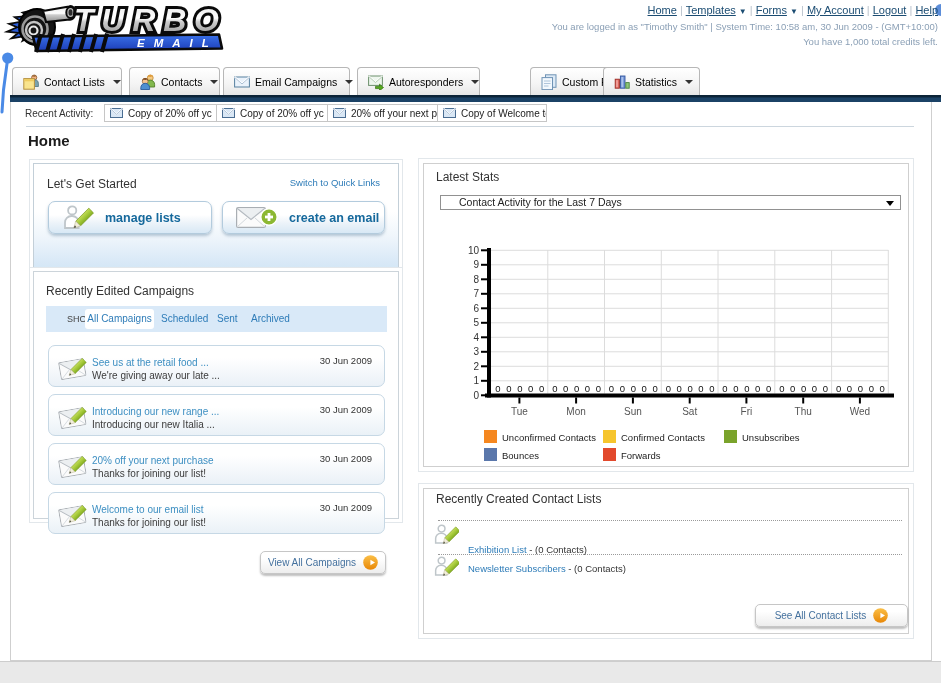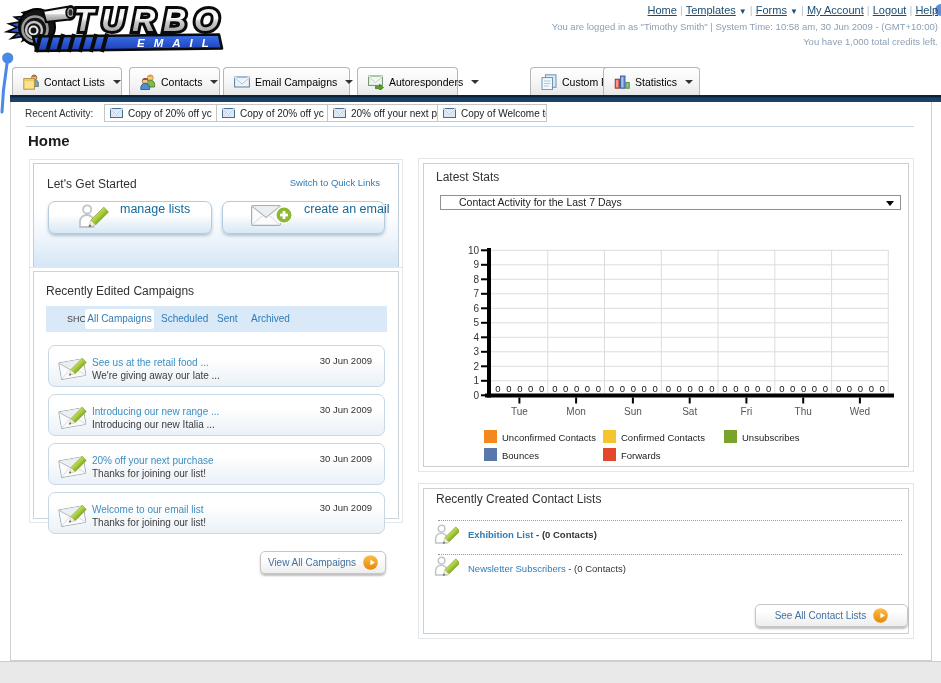--- a/index.html
+++ b/index.html
@@ -49,22 +49,22 @@
 .pin  { position:absolute; left:3px; top:3px; right:3px; bottom:3px; border:1px solid #c9d3da; background:#fff; }
 .ptitle { position:absolute; font-size:12px; color:#333; }
 
 
 #panelA { left:29px; top:159px; width:374px; height:116px; }
 #panelA .pin { background:linear-gradient(#ffffff 45%, #eef5fb 70%, #d9e9f7 92%, #d3e6f5); border-color:#c3cfd8;}
 .biglink { position:absolute; font-size:9.5px; color:#2e7cb8; }
 .bigbtn { position:absolute; top:41px; height:33px; border:1px solid #b3cbdd; border-radius:7px;
   background:linear-gradient(#ffffff 42%, #ecf3f9 68%, #d8e8f5);
   box-shadow:0 2px 3px rgba(120,150,175,.5);
-  display:flex; align-items:flex-start; justify-content:center; gap:10px;
-  font-size:12.5px; font-weight:normal; color:#16699c; justify-content:flex-start; padding-left:27px; white-space:nowrap; }
+  display:flex; align-items:center; justify-content:center; gap:10px;
+  font-size:12.5px; font-weight:bold; color:#16699c; justify-content:flex-start; padding-left:12px; white-space:nowrap; }
 
 
 #panelB { left:29px; top:267px; width:374px; height:256px;padding-left:41px; }
 #panelB .pin { border-color:#ccd4da; }
 #showbar { position:absolute; left:16px; top:38px; width:341px; height:26px; background:#d9e9f8;
   font-size:11px; color:#2e7cb8; }
 #showbar .lbl { position:absolute; left:21px; top:8px; font-size:9px; color:#444; }
 #showbar .pill { position:absolute; left:39px; top:3px; width:69px; height:20px; background:#fff;
   border-radius:3px; text-align:center; line-height:20px; color:#2e7cb8; white-space:nowrap;
   font-size:10px; }
@@ -258,21 +258,21 @@
 
   <div class="tab" style="left:12px; width:110px;"><svg class="ticon" width="16" height="16">
         <use href="#tic1"></use>
       </svg>Contact Lists<span class="darr"></span></div>
   <div class="tab" style="left:129px; width:91px;"><svg class="ticon" width="16" height="16">
         <use href="#tic2"></use>
       </svg>Contacts<span class="darr"></span></div>
   <div class="tab" style="left:223px; width:127px;"><svg class="ticon" width="16" height="16">
         <use href="#tic3"></use>
       </svg>Email Campaigns<span class="darr"></span></div>
-  <div class="tab" style="left:357px; width:101px;"><svg class="ticon" width="16" height="16">
+  <div class="tab" style="left:357px; width:123px;"><svg class="ticon" width="16" height="16">
         <use href="#tic4"></use>
       </svg>Autoresponders<span class="darr"></span></div>
   <div class="tab" style="left:486px; width:112px;margin-left:44px;"><svg class="ticon" width="16" height="16">
         <use href="#tic5"></use>
       </svg>Custom Fields<span class="darr"></span></div>
   <div class="tab" style="left:603px; width:97px;"><svg class="ticon" width="16" height="16">
         <use href="#tic6"></use>
       </svg>Statistics<span class="darr"></span></div>
 
   <div id="recentbar"></div>
@@ -460,21 +460,21 @@
     </svg>
   </div>
 
   <div class="pout" id="panelD">
     <div class="pin"></div>
     <div class="ptitle" style="left:17px; top:8px;">Recently Created Contact Lists</div>
     <div class="dots" style="top:36px;"></div>
     <svg width="26" height="26" style="position:absolute;left:14px;top:39px">
         <use href="#ppencil"></use>
       </svg>
-    <div class="clist" style="top:45px;font-weight:bold;"><a href="#">Exhibition List</a> - (0 Contacts)</div>
+    <div class="clist" style="top:60px;"><a href="#">Exhibition List</a> - (0 Contacts)</div>
     <div class="dots" style="top:70px;"></div>
     <svg width="26" height="26" style="position:absolute;left:14px;top:71px">
         <use href="#ppencil"></use>
       </svg>
     <div class="clist" style="top:79px;"><a href="#">Newsletter Subscribers</a> - (0 Contacts)</div>
     <div class="graybtn" style="left:336px; top:120px; width:153px; height:23px;">See All Contact Lists<svg width="15" height="15" style="flex:none">
           <use href="#oarr"></use>
         </svg></div>
   </div>
 </div>

